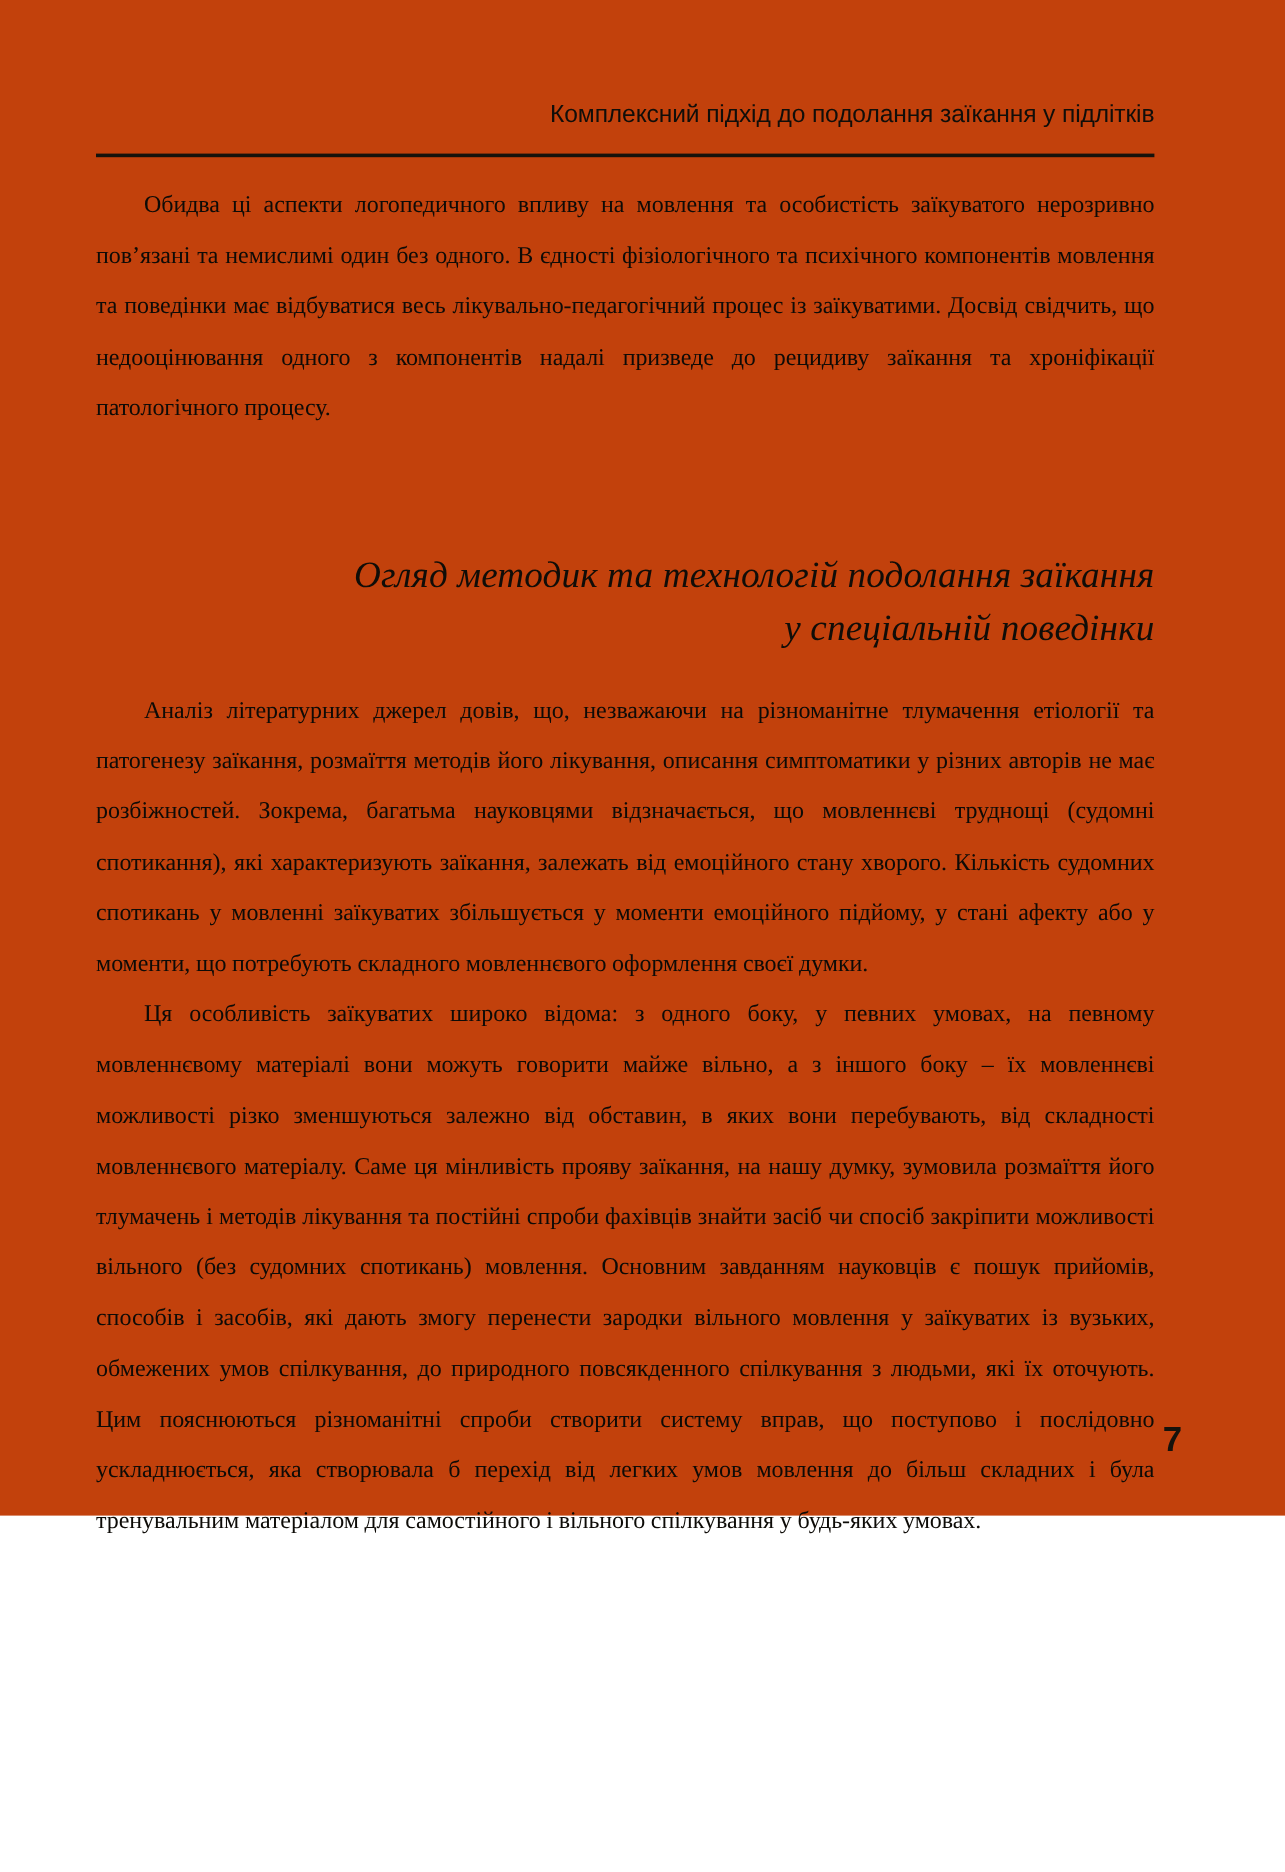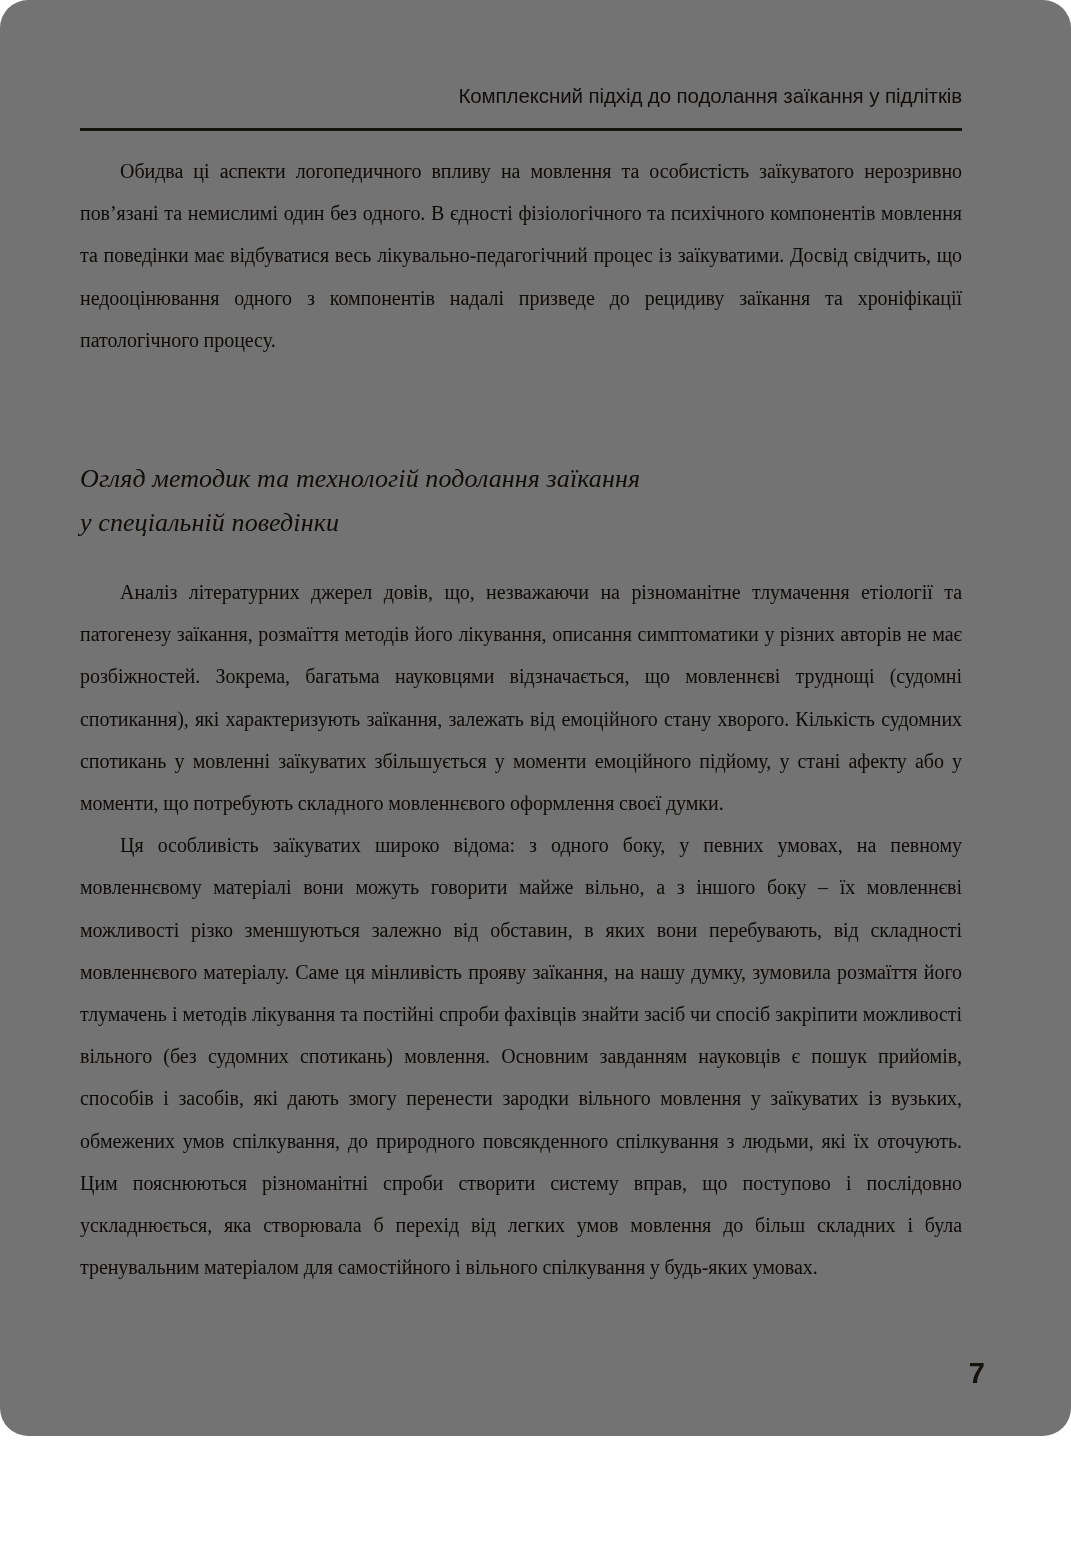--- a/index.html
+++ b/index.html
@@ -15,23 +15,22 @@
     overflow: hidden;
     font-family: "Liberation Serif", "DejaVu Serif", serif;
     color: #0d0b07;
     -webkit-font-smoothing: antialiased;
   }
 
   .page {
     position: absolute;
     inset: 0;
     width: 1071px;
-    height: 1436px;
-    background: #737373;
-    border-radius: 28px;
+    height: 1263px;
+    background: #c2410c;
   }
 
   
   .running-head {
     position: absolute;
     left: 80px;
     top: 84px;
     width: 882px;
     text-align: right;
     font-family: "Liberation Sans", "DejaVu Sans", sans-serif;
@@ -71,24 +70,24 @@
     hyphens: manual;
   }
 
   
   .gap-after-intro { height: 96px; }
   .gap-after-heading { height: 26px; }
 
   
   .section-heading {
     margin: 0;
-    text-align: left;
+    text-align: right;
     font-style: italic;
     font-weight: 400;
-    font-size: 26px;
+    font-size: 31px;
     line-height: 44px;
     letter-spacing: 0.1px;
     color: #100d08;
   }
   .section-heading .line { display: block; }
 
   
   .folio {
     position: absolute;
     right: 86px;

